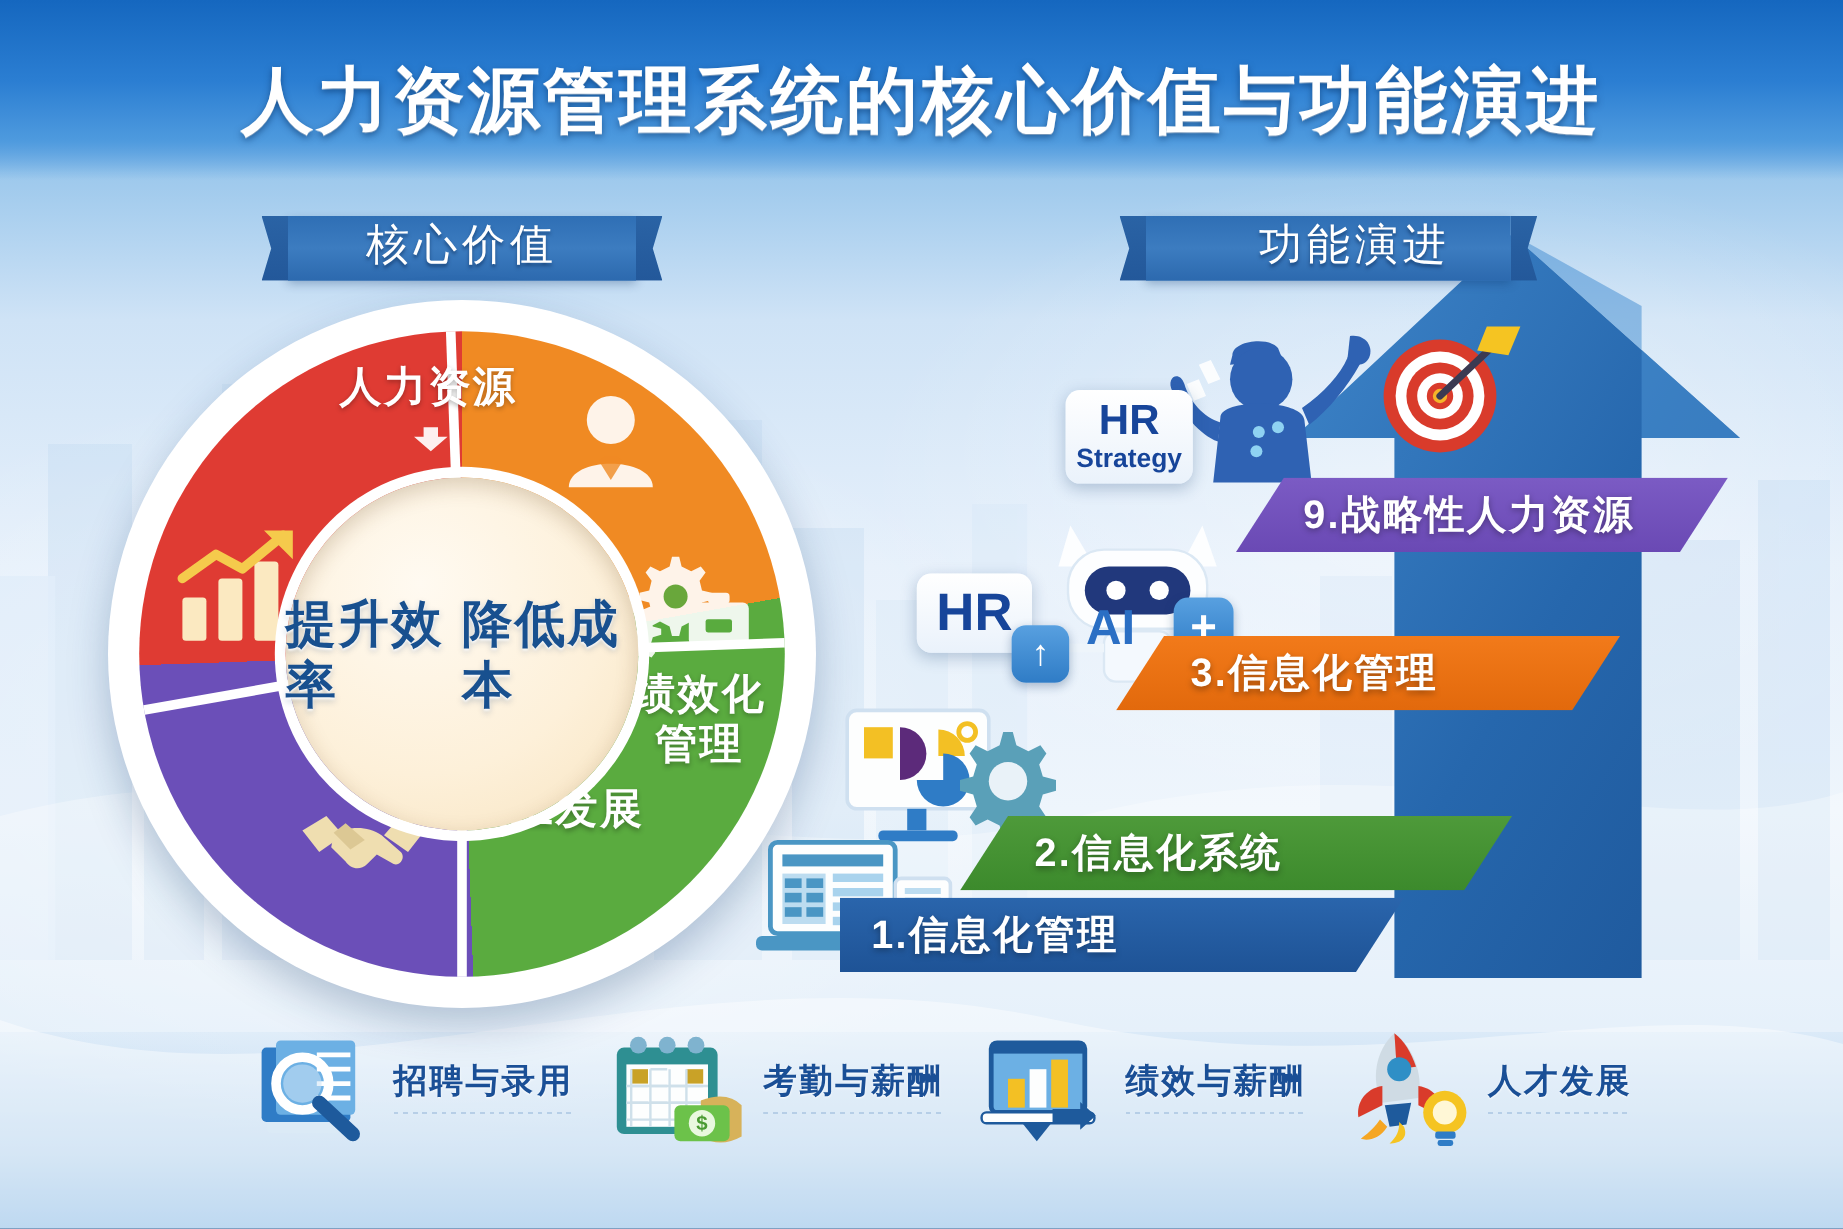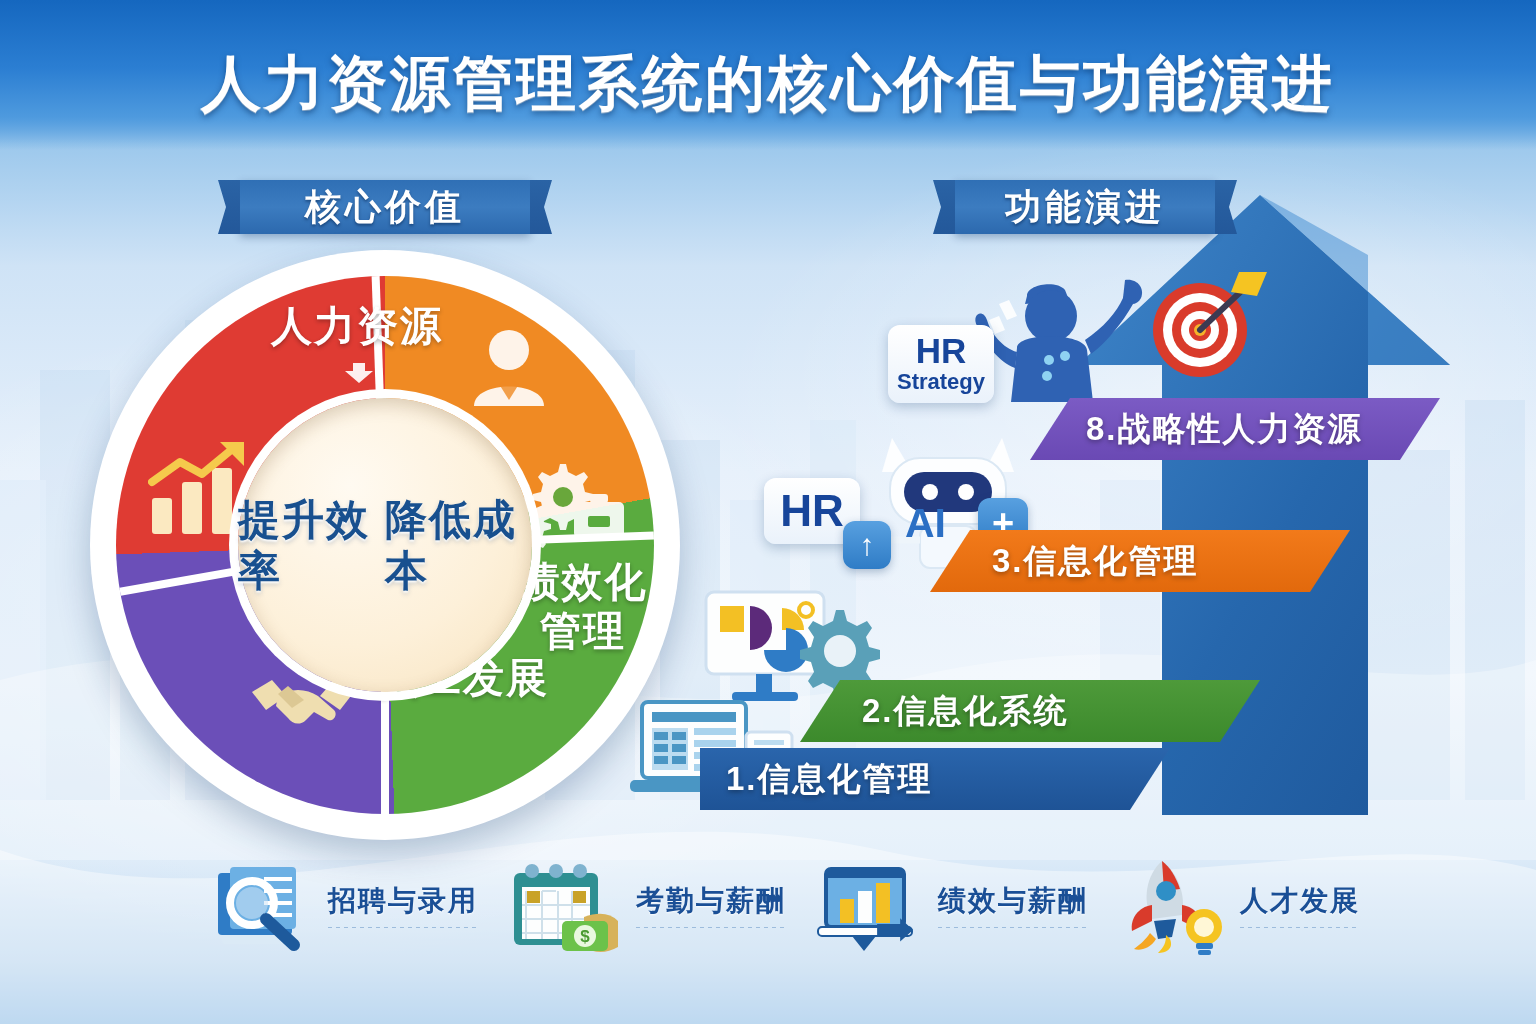--- a/index.html
+++ b/index.html
@@ -15,32 +15,32 @@
   .wave{position:absolute;left:0;width:1536px;height:300px;pointer-events:none;}
 
   
   .titlebar{position:absolute;left:0;top:0;width:1536px;height:150px;
     background:linear-gradient(180deg,#1567bf 0%,#2b7ed2 45%,#4e9ade 78%,rgba(120,175,224,0) 100%);}
   .title{position:absolute;left:0;top:44px;width:1536px;text-align:center;
     font-size:60px;font-weight:bold;color:#fff;letter-spacing:3px;
     text-shadow:0 3px 6px rgba(0,40,90,.55),0 1px 0 #bcd9f2;}
 
   
-  .ribbon{position:absolute;height:54px;display:flex;align-items:center;justify-content:center;
+  .ribbon{position:absolute;height:54px;display:flex;align-items:flex-start;justify-content:center;
     background:linear-gradient(180deg,#2f6fb5 0%,#3c7cc0 50%,#2c69ae 100%);
-    color:#fff;font-size:36px;font-weight:bold;letter-spacing:4px;
+    color:#fff;font-size:36px;font-weight:normal;letter-spacing:4px;
     box-shadow:0 3px 8px rgba(0,40,90,.3);
     text-shadow:0 2px 3px rgba(0,30,70,.5);}
   .ribbon:before,.ribbon:after{content:"";position:absolute;top:0;width:22px;height:54px;}
   .ribbon:before{left:-22px;background:linear-gradient(180deg,#2a63a5,#23589a);
     clip-path:polygon(0 0,100% 0,100% 100%,0 100%,8px 50%);}
   .ribbon:after{right:-22px;background:linear-gradient(180deg,#2a63a5,#23589a);
     clip-path:polygon(0 0,100% 0,calc(100% - 8px) 50%,100% 100%,0 100%);}
   #ribbon-left{left:240px;top:180px;width:290px;}
-  #ribbon-right{left:955px;top:180px;width:260px;}
+  #ribbon-right{left:955px;top:180px;width:260px;padding-left:44px;}
 
   
   #donut-wrap{position:absolute;left:90px;top:250px;width:590px;height:590px;}
   #donut-plate{position:absolute;inset:0;border-radius:50%;background:#fff;
     box-shadow:0 14px 34px rgba(20,60,110,.28);}
   #donut-ring{position:absolute;left:26px;top:26px;width:538px;height:538px;border-radius:50%;
     background:conic-gradient(
       from 0deg,
       #f08a23 0deg 80deg,
       #5aab3f 80deg 178deg,
@@ -48,21 +48,21 @@
       #df3b33 268deg 360deg);
   }
   .ring-sep{position:absolute;left:50%;top:50%;width:8px;height:269px;background:#fff;
     transform-origin:top center;}
   #donut-hole{position:absolute;left:148px;top:148px;width:294px;height:294px;border-radius:50%;
     background:radial-gradient(circle at 38% 30%,#fffaf1 0%,#fdf0d9 58%,#f7e3bf 100%);
     box-shadow:0 0 0 9px #ffffff,0 6px 18px rgba(90,60,20,.22) inset;
     display:flex;flex-direction:row;align-items:center;justify-content:center;}
   .hole-line{font-size:42px;font-weight:bold;color:#18508f;line-height:1.22;letter-spacing:2px;
     text-shadow:0 2px 2px rgba(255,255,255,.9),0 3px 5px rgba(20,60,110,.25);}
-  .seg-label{position:absolute;text-align:center;color:#fff;font-weight:bold;font-size:41px;
+  .seg-label{position:absolute;text-align:center;color:#fff;font-weight:bold;font-size:35px;
     line-height:1.2;letter-spacing:2px;text-shadow:0 2px 4px rgba(0,0,0,.3);}
   .seg-icon{position:absolute;opacity:.95;}
 
   
   .step{position:absolute;display:flex;align-items:center;
     color:#fff;font-weight:bold;font-size:33px;letter-spacing:2px;
     text-shadow:0 2px 5px rgba(0,0,0,.35);}
   .step-text{position:relative;z-index:3;padding-left:26px;white-space:nowrap;}
   .step .slab{position:absolute;inset:0;z-index:1;}
   #step1 .slab{clip-path:polygon(0 0,100% 0,calc(100% - 40px) 100%,0 100%);
@@ -336,21 +336,21 @@
   <div class="step" id="step2">
     <div class="slab"></div>
     <div class="step-text" style="padding-left:62px">2.信息化系统</div>
   </div>
   <div class="step" id="step3">
     <div class="slab"></div>
     <div class="step-text" style="padding-left:62px">3.信息化管理</div>
   </div>
   <div class="step" id="step4">
     <div class="slab"></div>
-    <div class="step-text" style="padding-left:56px">8.战略性人力资源</div>
+    <div class="step-text" style="padding-left:56px">9.战略性人力资源</div>
   </div>
 
   <div id="bottom-strip">
 
     <div class="bi">
       <svg style="width:108px;height:92px;">
         <rect x="10" y="14" width="74" height="62" rx="4" fill="#2f7cc6"></rect>
         <rect x="22" y="8" width="66" height="62" rx="4" fill="#6cb0e4"></rect>
         <g stroke="#fff" stroke-width="4">
           <path d="M56,20 h28"></path>

